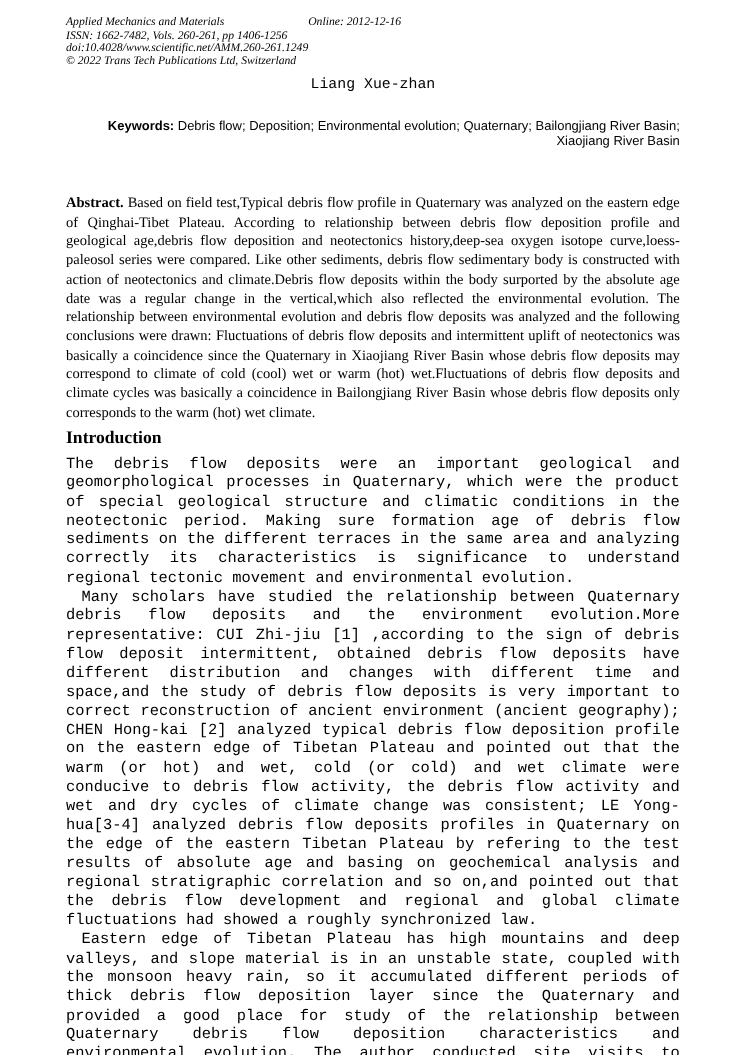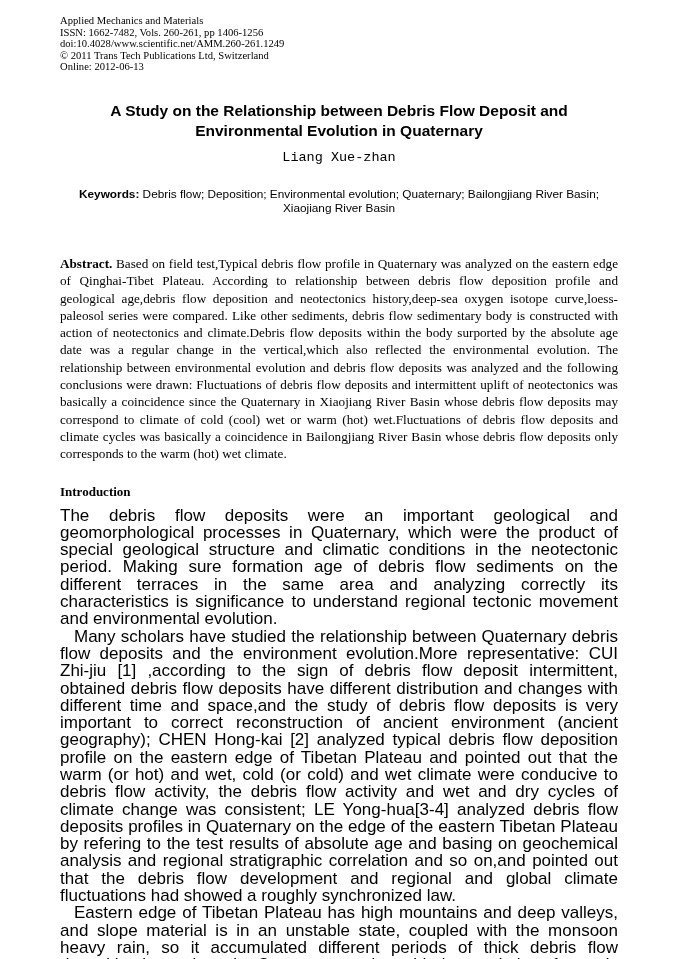--- a/index.html
+++ b/index.html
@@ -20,23 +20,23 @@
     height: 959px;
     padding: 15px 60px 0 60px;
     background: #ffffff;
   }
   
   .pub-header {
     display: flex;
     justify-content: flex-start;
     align-items: flex-start;
     font-family: "Liberation Serif", serif;
+    font-style: italic;
     font-size: 10.6px;
     line-height: 11.6px;
-    flex-direction: column;
   }
   .pub-header .left div { white-space: nowrap; }
   .pub-header .right { white-space: nowrap; }
   
   .title {
     margin: 28px auto 0 auto;
     max-width: 500px;
     text-align: center;
     font-family: "Liberation Sans", sans-serif;
     font-weight: bold;
@@ -56,65 +56,64 @@
     font-family: "Liberation Sans", sans-serif;
     font-size: 11.8px;
     line-height: 14px;
   }
   
   .keywords {
     margin-top: 21px;
     font-family: "Liberation Sans", sans-serif;
     font-size: 11.8px;
     line-height: 14px;
-    text-align: center;
+    text-align: right;
   }
   .keywords .label { font-weight: bold; }
   
   .abstract {
     margin-top: 40px;
     font-family: "Liberation Serif", serif;
     font-size: 13.2px;
     line-height: 17.3px;
     text-align: justify;
   }
   .abstract .label { font-weight: bold; }
   .section-heading {
-    margin-top: 20px;
+    margin-top: 7px;
     font-family: "Liberation Serif", serif;
     font-weight: bold;
-    font-size: 13px;
+    font-size: 16px;
     line-height: 17px;
   }
   p.body-par {
     margin: 0;
-    font-family: Liberation Sans, sans-serif;
-    font-size: 17px;
+    font-family: Liberation Mono, monospace;
+    font-size: 14px;
     line-height: 17.3px;
     text-align: justify;
   }
   p.first { margin-top: 7px; }
   p.indent { text-indent: 14px; }
 </style>
 </head>
 <body>
 
 <div class="page">
 
   <div class="pub-header">
     <div class="left">
       <div>Applied Mechanics and Materials</div>
       <div>ISSN: 1662-7482, Vols. 260-261, pp 1406-1256</div>
       <div>doi:10.4028/www.scientific.net/AMM.260-261.1249</div>
-      <div>© 2011 Trans Tech Publications Ltd, Switzerland</div>
+      <div>© 2022 Trans Tech Publications Ltd, Switzerland</div>
     </div>
-    <div class="right">Online: 2012-06-13</div>
+    <div class="right">Online: 2012-12-16</div>
   </div>
 
-  <div class="title">A Study on the Relationship between Debris Flow Deposit and Environmental Evolution in Quaternary</div>
 
   <div class="author">Liang Xue-zhan</div>
 
 
   <div class="keywords"><span class="label">Keywords:</span><span> Debris flow; Deposition; Environmental evolution; Quaternary; Bailongjiang River Basin; Xiaojiang River Basin</span></div>
 
   <div class="abstract"><span class="label">Abstract.</span><span> Based on field test,Typical debris flow profile in Quaternary was analyzed on the eastern edge of Qinghai-Tibet Plateau. According to relationship between debris flow deposition profile and geological age,debris flow deposition and neotectonics history,deep-sea oxygen isotope curve,loess-paleosol series were compared. Like other sediments, debris flow sedimentary body is constructed with action of neotectonics and climate.Debris flow deposits within the body surported by the absolute age date was a regular change in the vertical,which also reflected the environmental evolution. The relationship between environmental evolution and debris flow deposits was analyzed and the following conclusions were drawn: Fluctuations of debris flow deposits and intermittent uplift of neotectonics was basically a coincidence since the Quaternary in Xiaojiang River Basin whose debris flow deposits may correspond to climate of cold (cool) wet or warm (hot) wet.Fluctuations of debris flow deposits and climate cycles was basically a coincidence in Bailongjiang River Basin whose debris flow deposits only corresponds to the warm (hot) wet climate.</span></div>
 
   <div class="section-heading">Introduction</div>
 

